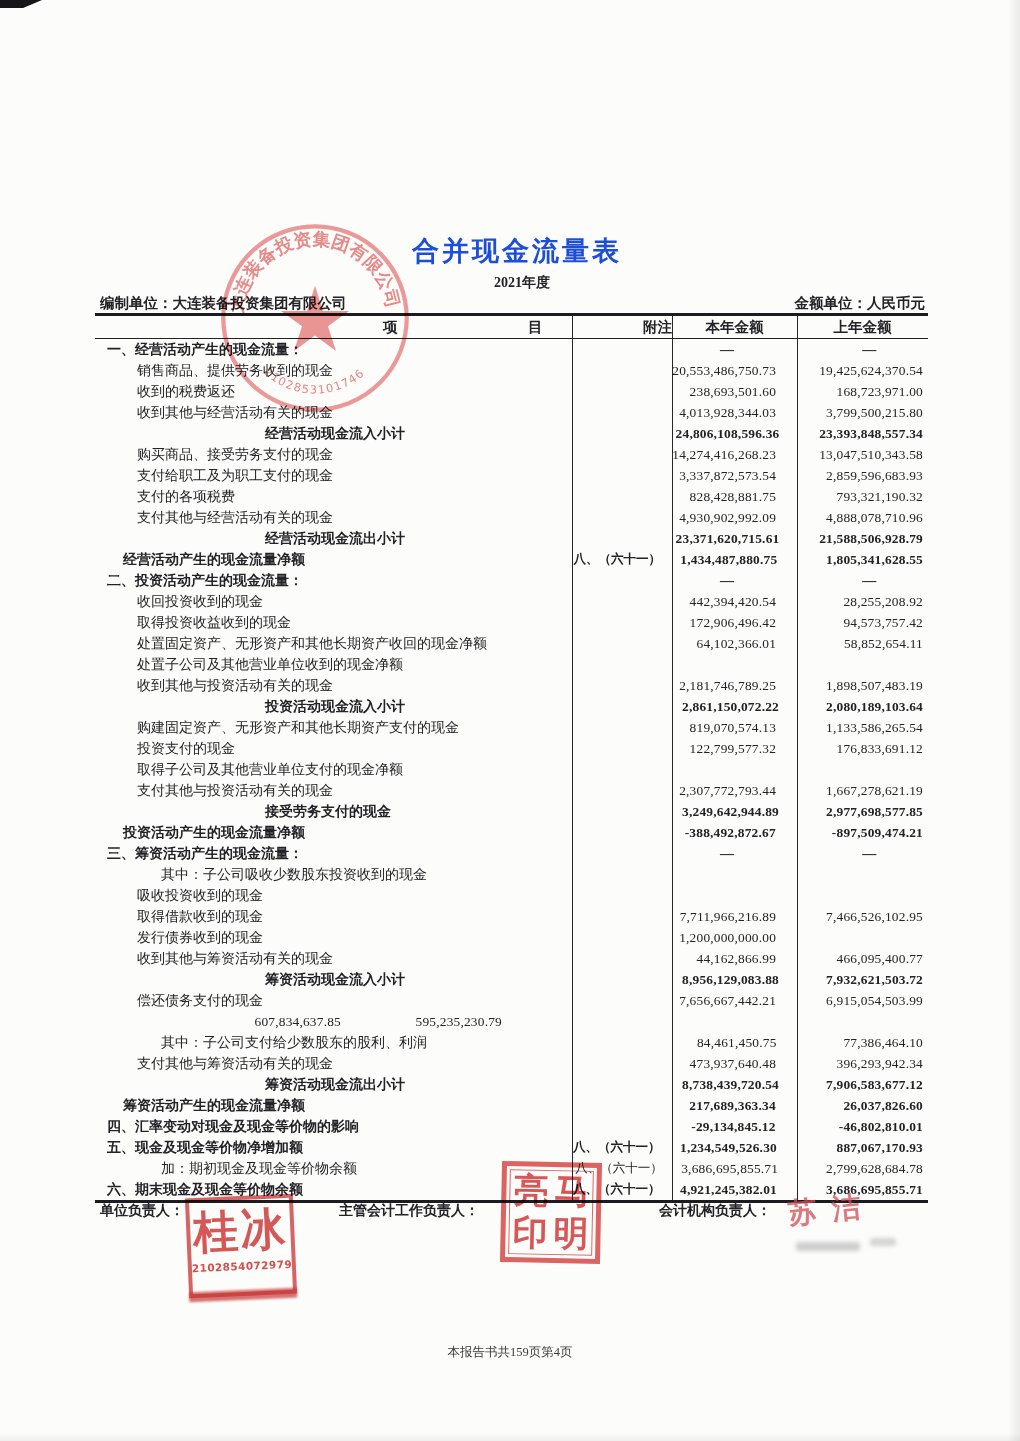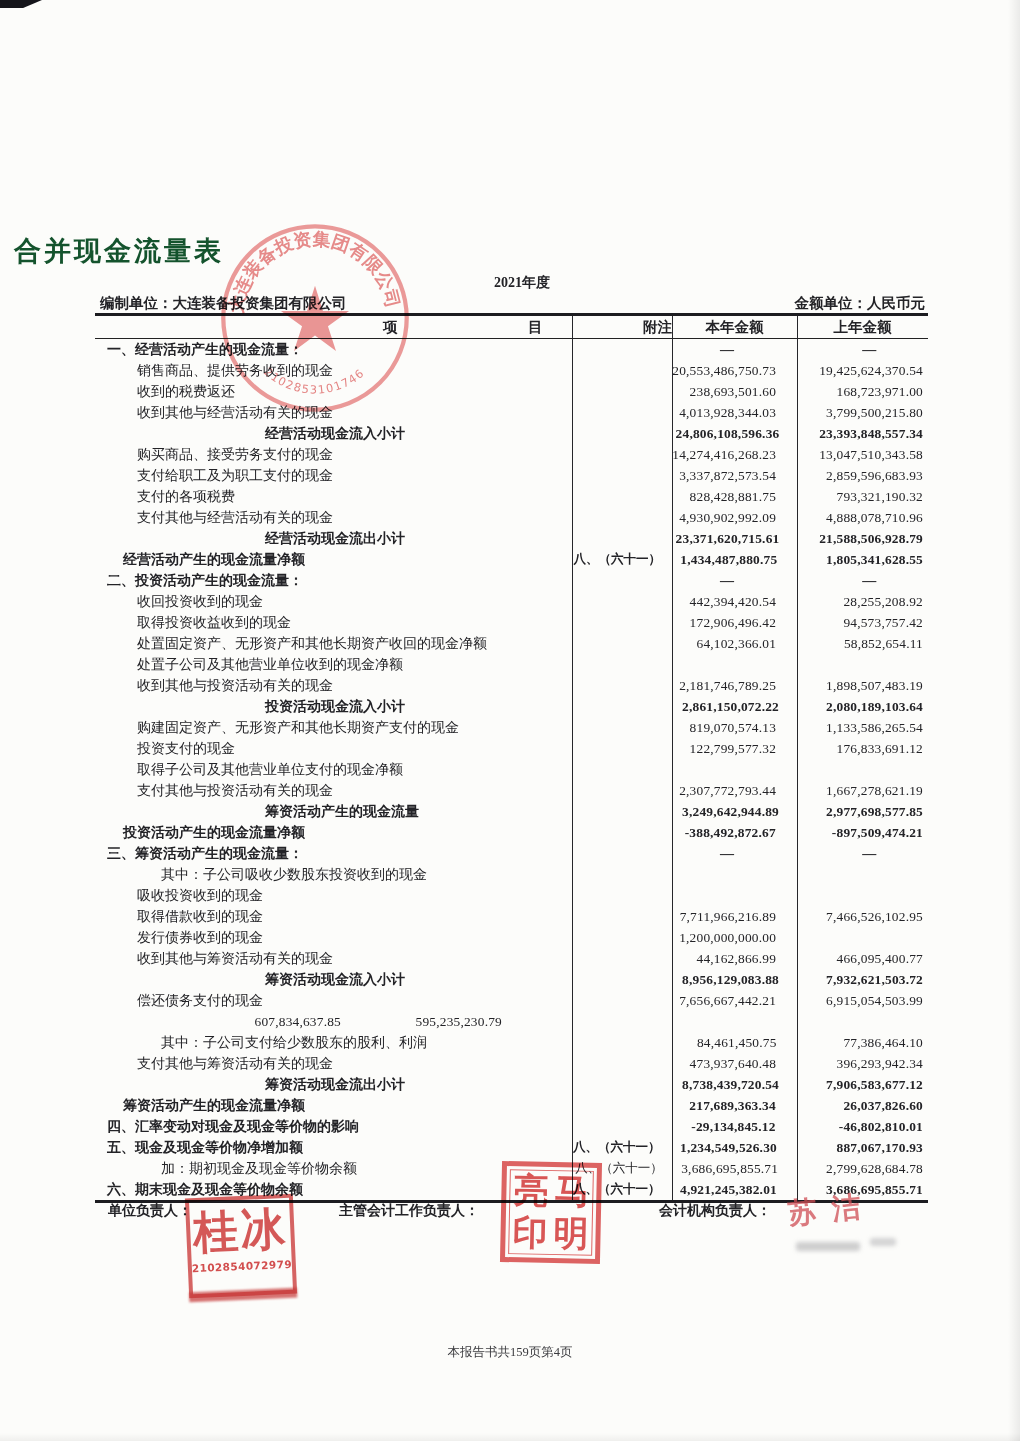--- a/index.html
+++ b/index.html
@@ -10,22 +10,22 @@
     font-family:"Liberation Serif","DejaVu Serif",serif;
     color:#232327;
   }
   .edge-shade-right{position:absolute;top:0;right:0;width:12px;height:100%;
     background:linear-gradient(to right,rgba(0,0,0,0),rgba(0,0,0,0.07));}
   .edge-shade-bottom{position:absolute;left:0;bottom:0;width:100%;height:8px;
     background:linear-gradient(to bottom,rgba(0,0,0,0),rgba(0,0,0,0.05));}
   .corner-mark{position:absolute;left:0;top:0;width:42px;height:8px;background:#15151a;
     clip-path:polygon(0 0,100% 0,55% 100%,0 100%);}
 
-  .title{position:absolute;left:0;right:0;top:233px;
-    font-size:27px;font-weight:700;letter-spacing:3px;padding-left:14px;color:#14532d;}
+  .title{position:absolute;left:0;right:0;top:233px;text-align:center;
+    font-size:27px;font-weight:700;letter-spacing:3px;padding-left:14px;color:#1d4ed8;}
   .period{position:absolute;left:12px;right:0;top:274px;text-align:center;
     font-size:14px;font-weight:700;padding-left:12px;}
   .prep{position:absolute;left:100px;top:294px;font-size:14.5px;font-weight:700;}
   .unit{position:absolute;right:95px;top:294px;font-size:14.5px;font-weight:700;}
 
   .table{position:absolute;left:95px;top:313px;width:833px;
     border-top:3px solid #1c1c20;border-bottom:3px solid #1c1c20;}
   .thead{display:flex;height:23px;align-items:center;border-bottom:1.5px solid #222;
     font-weight:700;font-size:14.5px;}
   .h-item{position:relative;width:477px;height:100%;}
@@ -45,21 +45,21 @@
   .ind-net     .c-item{padding-left:28px;}
   .c-note{width:100px;text-align:center;font-size:12.5px;white-space:nowrap;padding-left:28px;}
   .c-cur{width:125px;text-align:right;padding-right:7px;font-size:13.4px;letter-spacing:.2px;}
   .c-prev{width:131px;text-align:right;padding-right:5px;font-size:13.4px;letter-spacing:.2px;}
   .c-cur.dash,.c-prev.dash{text-align:center;padding-right:0;font-size:14px;}
   .bold{font-weight:700;}
   .vline{position:absolute;top:0;bottom:0;width:1.2px;background:#26262a;}
   .v1{left:477px;} .v2{left:577px;} .v3{left:702px;}
 
   .sig-label{position:absolute;top:1202px;font-size:14px;font-weight:700;white-space:nowrap;}
-  .sig-l1{left:108px;font-family:Liberation Serif, serif;} .sig-l2{left:339px;} .sig-l3{left:659px;}
+  .sig-l1{left:100px;font-family:Liberation Serif, serif;} .sig-l2{left:339px;} .sig-l3{left:659px;}
   .signature{position:absolute;left:788px;top:1190px;font-size:29px;font-weight:700;
     color:rgba(207,78,84,0.75);letter-spacing:15px;transform:rotate(-6deg);white-space:nowrap;}
   .sig-smudge{position:absolute;left:796px;top:1242px;width:64px;height:9px;
     background:rgba(120,120,125,0.35);filter:blur(2px);border-radius:3px;}
   .sig-smudge2{position:absolute;left:870px;top:1238px;width:26px;height:8px;
     background:rgba(120,120,125,0.3);filter:blur(2px);border-radius:3px;}
 
   .page-note{position:absolute;left:0;right:0;top:1344px;text-align:center;font-size:12.5px;color:#3a3a3e;}
 
   
@@ -267,21 +267,21 @@
     </div>
 
     <div class="row ind-item">
       <div class="c-item">支付其他与投资活动有关的现金</div>
       <div class="c-note"></div>
       <div class="c-cur">2,307,772,793.44</div>
       <div class="c-prev">1,667,278,621.19</div>
     </div>
 
     <div class="row ind-subtotal bold">
-      <div class="c-item">筹资活动产生的现金流量</div>
+      <div class="c-item">接受劳务支付的现金</div>
       <div class="c-note"></div>
       <div class="c-cur">3,249,642,944.89</div>
       <div class="c-prev">2,977,698,577.85</div>
     </div>
 
     <div class="row ind-net bold">
       <div class="c-item">投资活动产生的现金流量净额</div>
       <div class="c-note"></div>
       <div class="c-cur">-388,492,872.67</div>
       <div class="c-prev">-897,509,474.21</div>

